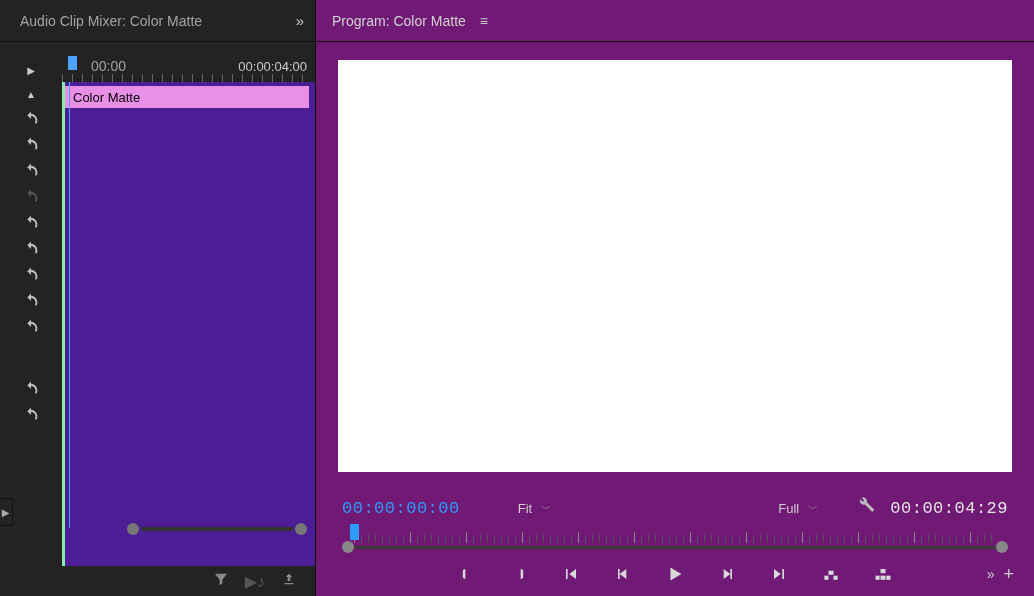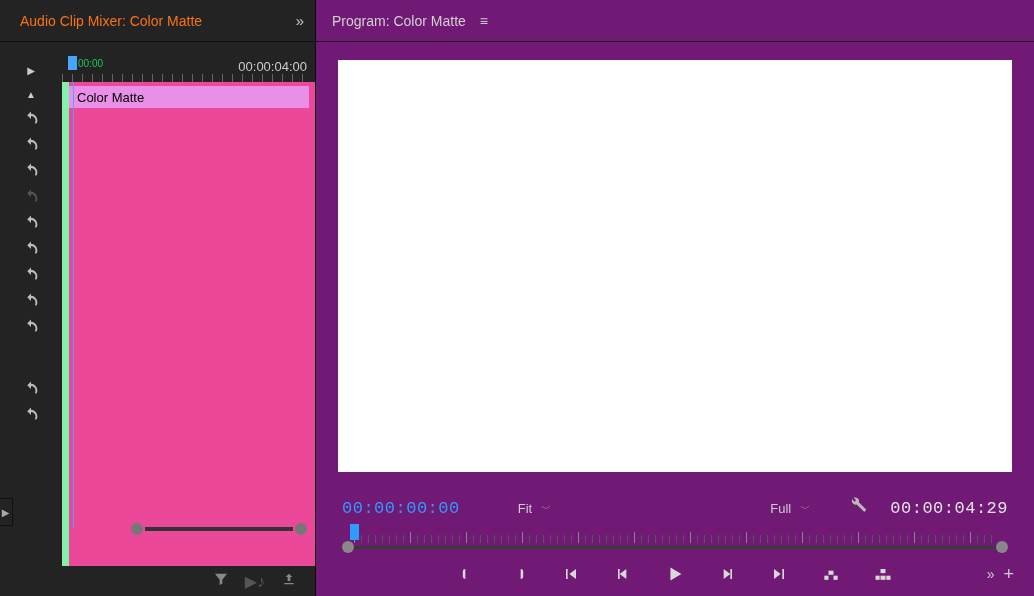--- a/index.html
+++ b/index.html
@@ -3,40 +3,40 @@
 <meta charset="utf-8">
 <style>
   * { box-sizing: border-box; margin: 0; padding: 0; user-select: none; }
   html, body { width: 1034px; height: 596px; background: #1a1a1a; font-family: "Segoe UI", Arial, sans-serif; color: #ccc; overflow: hidden; }
 
   .app { display: flex; width: 100%; height: 100%; }
 
   
   .left-panel { width: 316px; height: 100%; background: #232323; display: flex; flex-direction: column; border-right: 1px solid #0a0a0a; }
   .left-header { height: 42px; display: flex; align-items: center; justify-content: space-between; padding: 0 14px 0 20px; border-bottom: 1px solid #111; }
-  .left-header .title { font-size: 14px; color: #f97316; }
+  .left-header .title { font-size: 14px; color: #a3a3a3; }
   .left-header .chev { color: #ccc; font-size: 15px; cursor: pointer; letter-spacing: -3px; }
 
   .timeline-area { flex: 1; display: flex; flex-direction: column; position: relative; padding-top: 16px; }
   .time-ruler-row { display: flex; align-items: center; height: 24px; }
   .time-ruler-row .play-small { width: 62px; display:flex; justify-content:center; color:#ccc; font-size:10px; }
   .time-ruler { flex: 1; position: relative; height: 24px; }
-  .time-ruler .tc-left { position: absolute; left: 16px; top: 0; font-size: 10px; color: #22c55e; }
+  .time-ruler .tc-left { position: absolute; left: 29px; top: 0; font-size: 14px; color: #a3a3a3; }
   .time-ruler .tc-right { position: absolute; right: 8px; top: 1px; font-size: 13px; color: #ccc; }
   .time-ruler .ticks { position: absolute; left: 0; right: 6px; bottom: 0; height: 8px; background: repeating-linear-gradient(to right, #666 0 1px, transparent 1px 10px); }
   .time-ruler .playhead { position: absolute; left: 6px; top: -2px; width: 9px; height: 14px; background: #4aa3ff; }
 
   .tracks { flex:1; display:flex; }
   .track-gutter { width: 62px; display:flex; flex-direction:column; align-items:center; padding-top: 4px; gap: 8px; }
   .gutter-arrow { color:#ccc; font-size:10px; height:16px; display:flex; align-items:center; }
   .undo-ico { width: 20px; height: 18px; display:flex; align-items:center; justify-content:center; color:#bdbdbd; }
   .undo-ico.dim { color:#555; }
   .undo-ico svg { width:18px; height:18px; }
 
-  .track-body { flex:1; position:relative; background:#ec4899; border-left:7px solid #86efac; }
+  .track-body { flex:1; position:relative; background:#4c1d95; border-left:3px solid #86efac; }
   .clip-bar { position:absolute; left:0; top:4px; right:6px; height:22px; background:#e98fe8; color:#000; font-size:13px; padding-left:8px; display:flex; align-items:center; }
   .playline { position:absolute; left:4px; top:0; bottom:38px; width:1px; background:#4aa3ff; }
 
   .left-bottom-scroll { position:absolute; left:62px; right:8px; bottom:30px; height:14px; display:flex; align-items:center; }
   .left-bottom-scroll .dot { width:12px; height:12px; border-radius:50%; background:#777; }
   .left-bottom-scroll .bar { flex:1; height:4px; background:#333; margin:0 2px; }
 
   .left-footer { height:30px; display:flex; align-items:center; justify-content:flex-end; gap:16px; padding-right:18px; color:#777; }
   .left-expand { position:absolute; left:-1px; bottom:70px; width:14px; height:28px; background:#232323; display:flex; align-items:center; justify-content:center; color:#aaa; font-size:10px; border:1px solid #111; border-left:none;}
 
@@ -44,21 +44,21 @@
   .right-panel { flex:1; display:flex; flex-direction:column; background:#701a75; }
   .right-header { height:42px; display:flex; align-items:center; gap:14px; padding-left:16px; border-bottom:1px solid #111; }
   .right-header .title { font-size:14px; color:#d0d0d0; }
   .right-header .menu { color:#ccc; font-size:14px; cursor:pointer; }
 
   .monitor-wrap { flex:1; display:flex; align-items:center; justify-content:center; padding:18px 22px 6px 22px; }
   .monitor { width:100%; height:100%; background:#fff; }
 
   .info-row { height:40px; display:flex; align-items:flex-end; padding:0 26px; gap:14px; }
   .tc-blue { color:#2f9bff; font-size:17px; font-family: "Consolas","Courier New",monospace; letter-spacing:0.5px; }
-  .tc-white { color:#e4e4e4; font-size:17px; font-family: "Consolas","Courier New",monospace; letter-spacing:0.5px; margin-left:8px;}
+  .tc-white { color:#e4e4e4; font-size:17px; font-family: "Consolas","Courier New",monospace; letter-spacing:0.5px; }
   .dd { display:flex; align-items:center; gap:9px; color:#ccc; font-size:13px; padding:2px 6px; cursor:pointer; min-width:70px; }
   .dd .chev { color:#999; font-size:10px; }
   .spacer { flex:1; }
   .wrench { color:#bbb; }
 
   .scrub-row { height:34px; position:relative; padding:0 26px; }
   .scrub-track { position:absolute; left:26px; right:26px; top:6px; height:16px; }
   .scrub-track .ticks { position:absolute; left:12px; right:12px; top:11px; height:8px; background: repeating-linear-gradient(to right, #555 0 1px, transparent 1px 7px); }
   .scrub-track .ticks-maj { position:absolute; left:12px; right:12px; top:8px; height:11px; background: repeating-linear-gradient(to right, #888 0 1px, transparent 1px 56px); }
   .scrub-track .head { position:absolute; left:8px; top:0; width:9px; height:16px; background:#2f9bff; }

